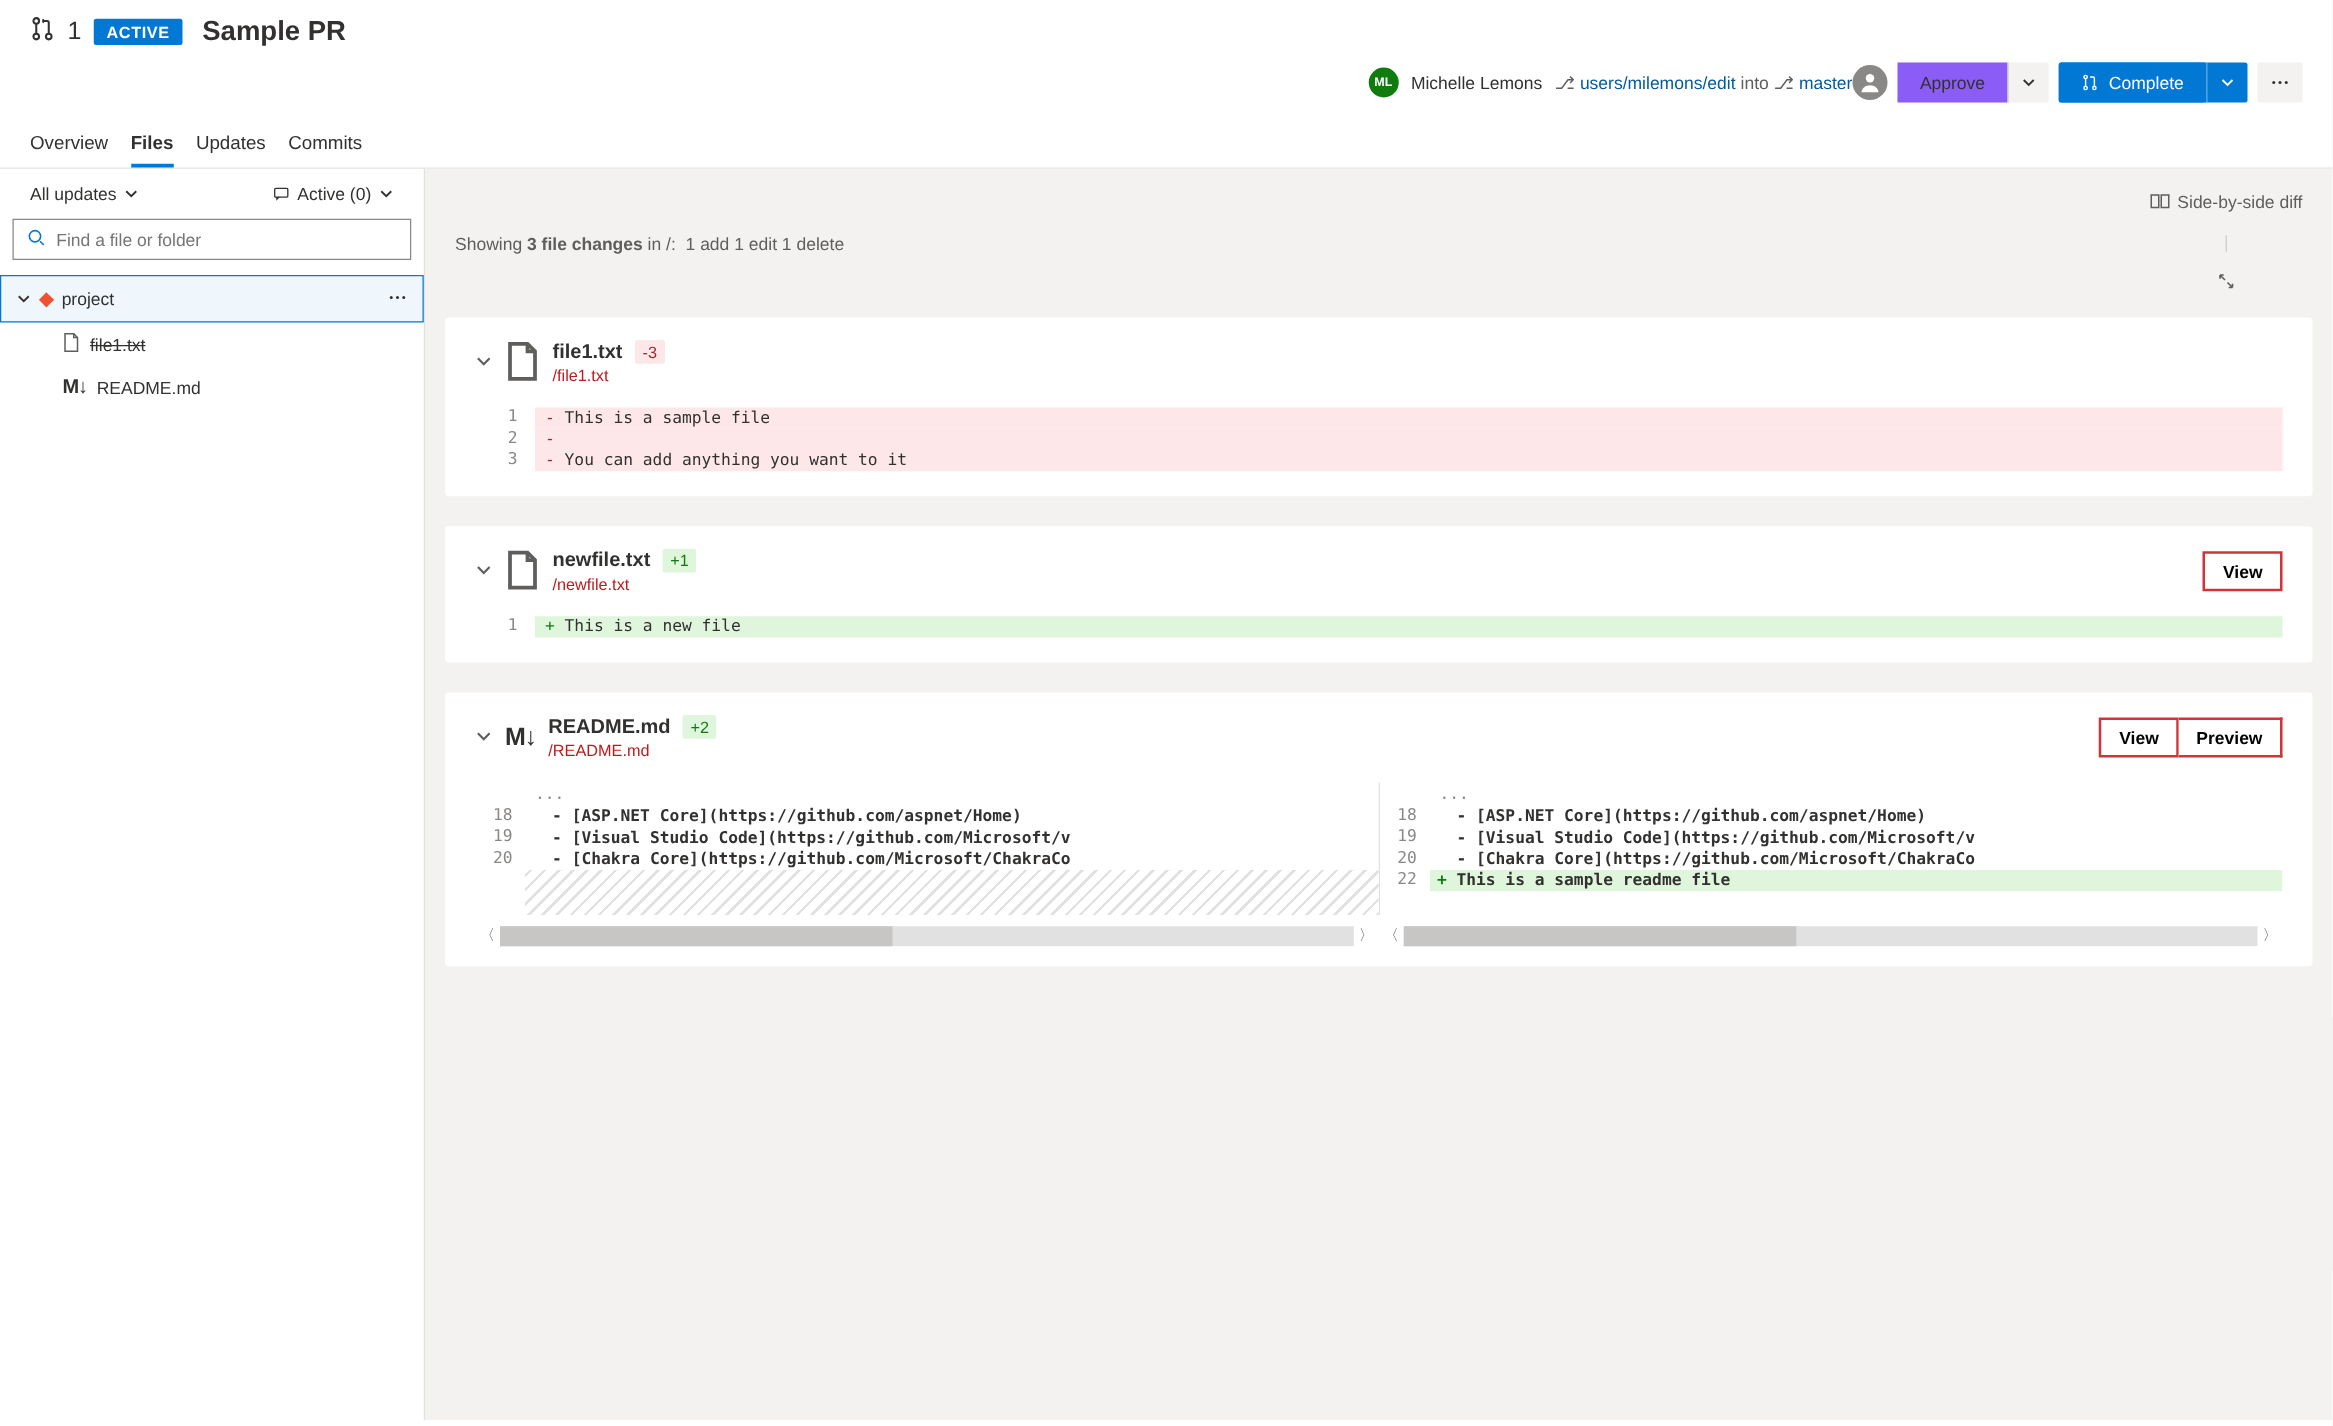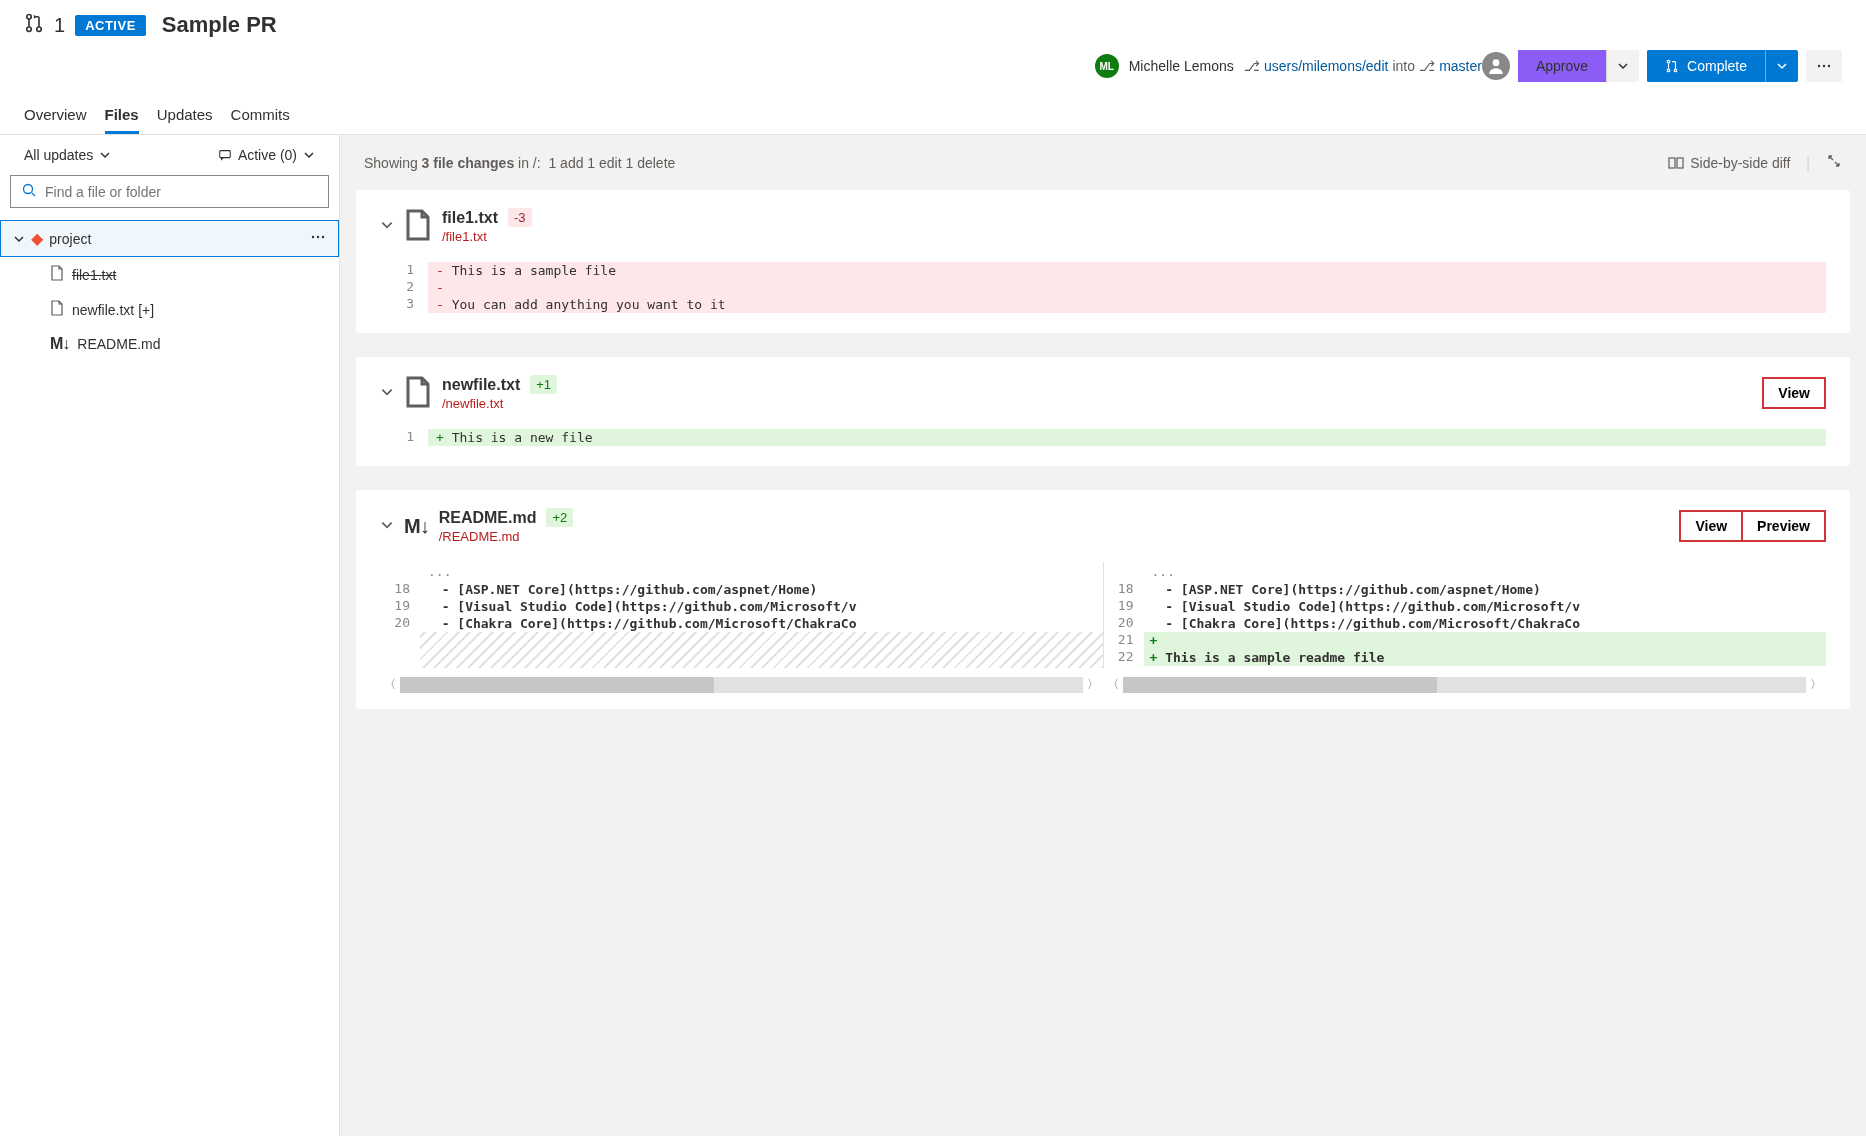--- a/index.html
+++ b/index.html
@@ -49,21 +49,21 @@
 .tree { flex: 1; }
 .tree-root { display: flex; align-items: center; justify-content: space-between; padding: 8px 12px; background: #eff6fc; border: 1px solid #0078d4; }
 .tree-root-l { display: flex; align-items: center; gap: 6px; }
 .git-ic { color: #f05133; font-size: 16px; }
 .tree-item { display: flex; align-items: center; gap: 8px; padding: 8px 8px 8px 50px; cursor: pointer; }
 .file-ic { color: #605e5c; }
 .strike { text-decoration: line-through; }
 
 .content { flex: 1; background: #f3f2f1; overflow-y: auto; padding: 0; }
 .content-bar { display: flex; justify-content: space-between; align-items: center; padding: 18px 24px; color: #605e5c; font-size: 14px; }
-.content-bar-r { display: flex; align-items: center; gap: 16px; }
+.content-bar-r { display: flex; align-items: center; gap: 16px; flex-direction: column; }
 .diff-mode { display: flex; align-items: center; gap: 6px; }
 .sep { color: #d2d0ce; }
 
 .file-card { background: #fff; margin: 0 16px 24px; border-radius: 3px; }
 .file-header { display: flex; align-items: center; justify-content: space-between; padding: 18px 24px; }
 .file-header-l { display: flex; align-items: center; gap: 10px; }
 .file-info { display: flex; flex-direction: column; }
 .file-name-row { display: flex; align-items: center; gap: 10px; }
 .file-name { font-size: 16px; font-weight: 600; }
 .file-path { font-size: 13px; color: #b91c1c; margin-top: 2px; }
@@ -229,29 +229,20 @@
         </span>
       </div>
       <div class="tree-item">
         <span class="file-ic">
           <svg width="14" height="16" viewBox="0 0 14 16" fill="none" stroke="#605e5c" stroke-width="1.2">
               <path d="M2 1h7l3 3v11H2z"></path>
               <path d="M9 1v3h3"></path>
             </svg>
         </span>
         <span><span class="strike">file1.txt</span><span></span></span>
-      </div>
-      <div class="tree-item">
-        <span class="file-ic">
-          <svg width="14" height="16" viewBox="0 0 14 16" fill="none" stroke="#605e5c" stroke-width="1.2">
-              <path d="M2 1h7l3 3v11H2z"></path>
-              <path d="M9 1v3h3"></path>
-            </svg>
-        </span>
-        <span><span>newfile.txt</span><span> [+]</span></span>
       </div>
       <div class="tree-item">
         <span class="md-ic">M↓</span>
         <span><span>README.md</span><span></span></span>
       </div>
     </div>
   </div>
 
   <div class="content">
     <div class="content-bar">
@@ -395,24 +386,20 @@
             </div>
           <div class="split-line">
               <span class="split-num">19</span>
               <span class="split-txt">  - [Visual Studio Code](https://github.com/Microsoft/v</span>
             </div>
           <div class="split-line">
               <span class="split-num">20</span>
               <span class="split-txt">  - [Chakra Core](https://github.com/Microsoft/ChakraCo</span>
             </div>
           <div class="split-line">
-              <span class="split-num">21</span>
-              <span class="split-txt line-add"><span class="pm">+ </span><span></span></span>
-            </div>
-          <div class="split-line">
               <span class="split-num">22</span>
               <span class="split-txt line-add"><span class="pm">+ </span><span>This is a sample readme file</span></span>
             </div>
         </div>
       </div>
       <div class="hscroll">
         <span class="scroll-arr">〈</span>
         <div class="hscroll-track">
             <div class="hscroll-thumb"></div>
           </div>

